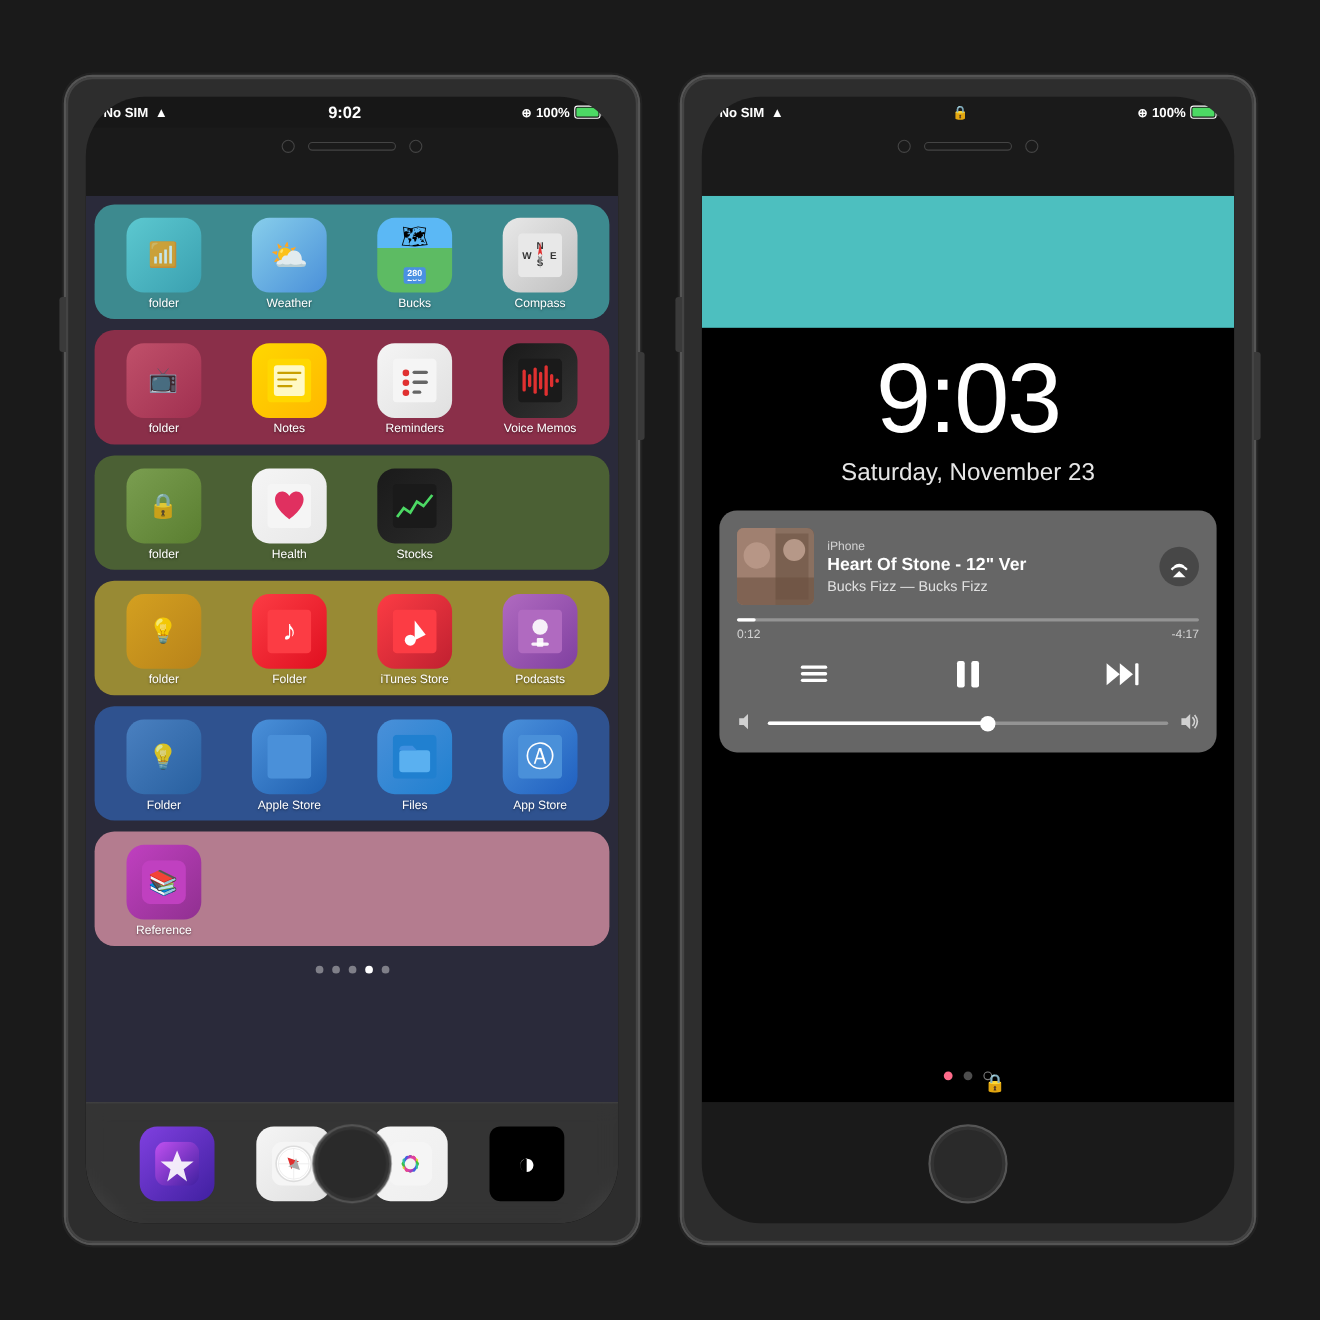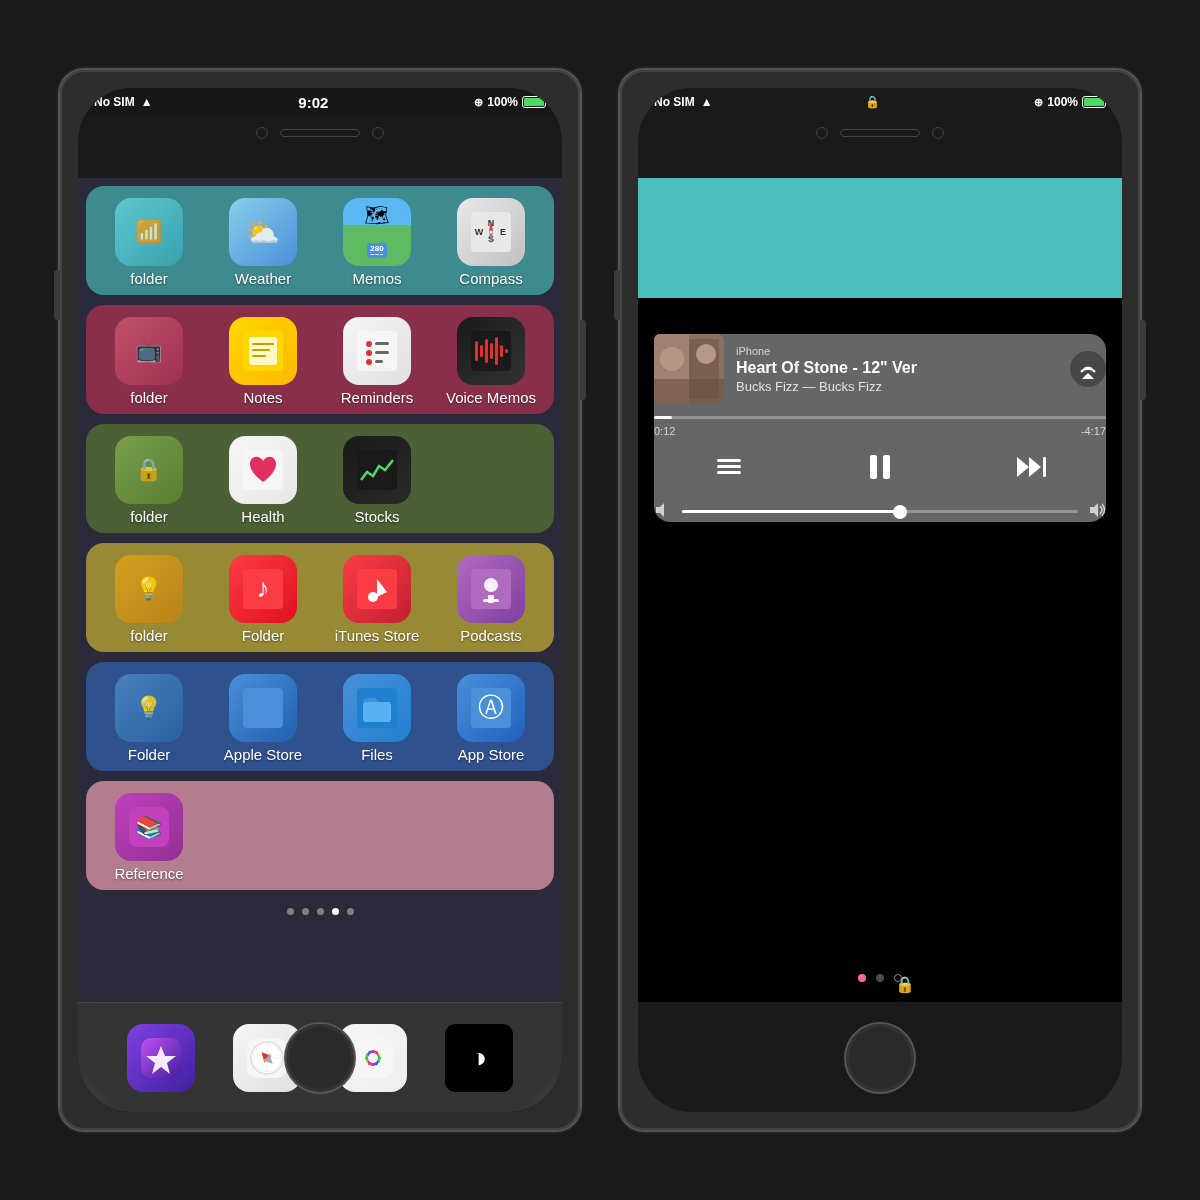--- a/index.html
+++ b/index.html
@@ -162,21 +162,21 @@
       width: 68px; height: 68px;
       border-radius: 16px;
       display: flex;
       align-items: center;
       justify-content: center;
       font-size: 28px;
       position: relative;
       overflow: hidden;
     }
     .app-label {
-      font-size: 15px;
+      font-size: 11px;
       color: #fff;
       text-align: center;
       text-shadow: 0 1px 2px rgba(0,0,0,0.5);
     }
 
     
     .icon-folder-teal { background: linear-gradient(135deg, #5cc8d0, #3aa0b0); }
     .icon-weather { background: linear-gradient(135deg, #87ceeb, #4a90d9); }
     .icon-compass { background: linear-gradient(135deg, #e8e8e8, #c0c0c0); }
     .icon-folder-red { background: linear-gradient(135deg, #c0506a, #a03050); }
@@ -259,23 +259,24 @@
     }
     .lock-date {
       font-size: 22px;
       font-weight: 400;
       margin-top: 8px;
       color: rgba(255,255,255,0.9);
     }
 
     
     .music-card {
-      margin: 36px 16px;
+      margin: 12px 16px;
       background: rgba(120, 120, 120, 0.85);
       border-radius: 16px;
+      padding: 16px;
     }
     .music-card-header {
       display: flex;
       align-items: center;
       gap: 12px;
       margin-bottom: 12px;
     }
     .album-art {
       width: 70px; height: 70px;
       border-radius: 6px;
@@ -471,21 +472,21 @@
               <div class="app-icon icon-weather">
                 <span style="font-size:28px;">⛅</span>
               </div>
               <span class="app-label">Weather</span>
             </div>
             <div class="app-item">
               <div class="app-icon maps-icon" style="background:linear-gradient(180deg,#5bb8f5 40%,#5dbb63 40%);overflow:hidden;">
                 <span style="font-size:20px;position:absolute;top:5px;">🗺</span>
                 <span style="font-size:8px;position:absolute;bottom:8px;background:#4a90e2;color:#fff;padding:1px 3px;border-radius:2px;font-weight:700;">280</span>
               </div>
-              <span class="app-label">Memos</span>
+              <span class="app-label">Bucks</span>
             </div>
             <div class="app-item">
               <div class="app-icon icon-compass">
                 <svg width="40" height="40" viewBox="0 0 40 40">
                   <rect width="40" height="40" rx="4" fill="#e8e8e8"></rect>
                   <text x="20" y="14" text-anchor="middle" font-size="9" fill="#333" font-weight="bold">N</text>
                   <text x="20" y="30" text-anchor="middle" font-size="9" fill="#333" font-weight="bold">S</text>
                   <text x="8" y="23" text-anchor="middle" font-size="9" fill="#333" font-weight="bold">W</text>
                   <text x="32" y="23" text-anchor="middle" font-size="9" fill="#333" font-weight="bold">E</text>
                   <polygon points="20,8 18,20 20,18 22,20" fill="#e03030"></polygon>
@@ -742,20 +743,24 @@
             <div class="battery-fill"></div>
           </div>
         </div>
       </div>
 
       <div class="phone-screen">
         <div class="lock-screen">
 
           <div class="lock-top-widget"></div>
 
+          <div class="lock-time-area">
+            <div class="lock-time">9:03</div>
+            <div class="lock-date">Saturday, November 23</div>
+          </div>
 
           <div class="music-card">
             <div class="music-card-header">
               <div class="album-art">
                 <div class="album-art-inner">
                   <svg width="70" height="70" viewBox="0 0 70 70">
                     <rect width="70" height="70" fill="#8a7060"></rect>
                     <rect x="5" y="5" width="60" height="60" fill="#7a6050"></rect>
 
                     <rect x="0" y="0" width="35" height="70" fill="#a08070"></rect>

